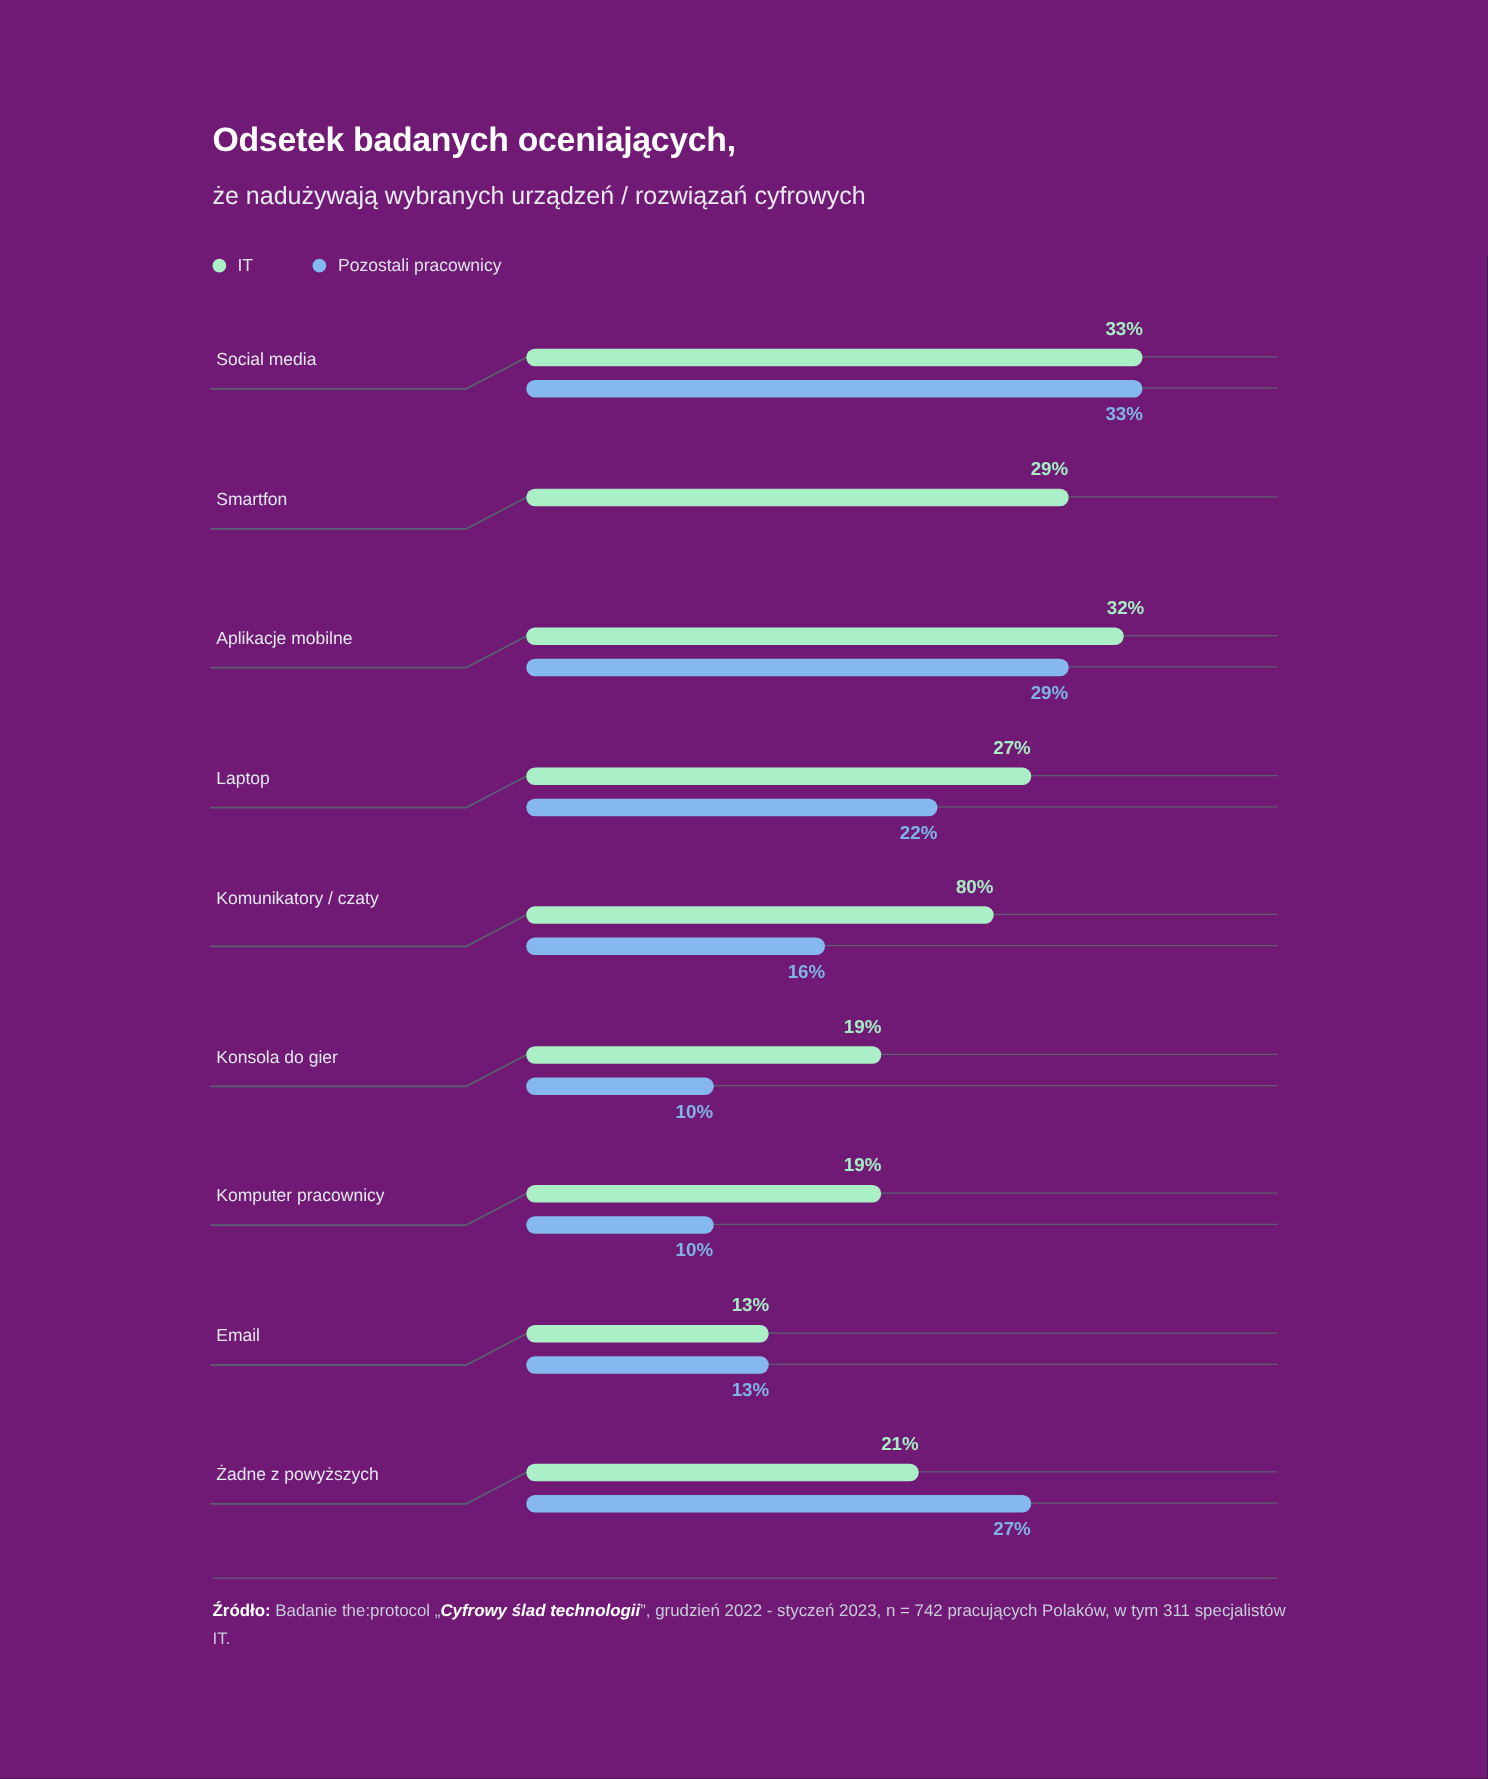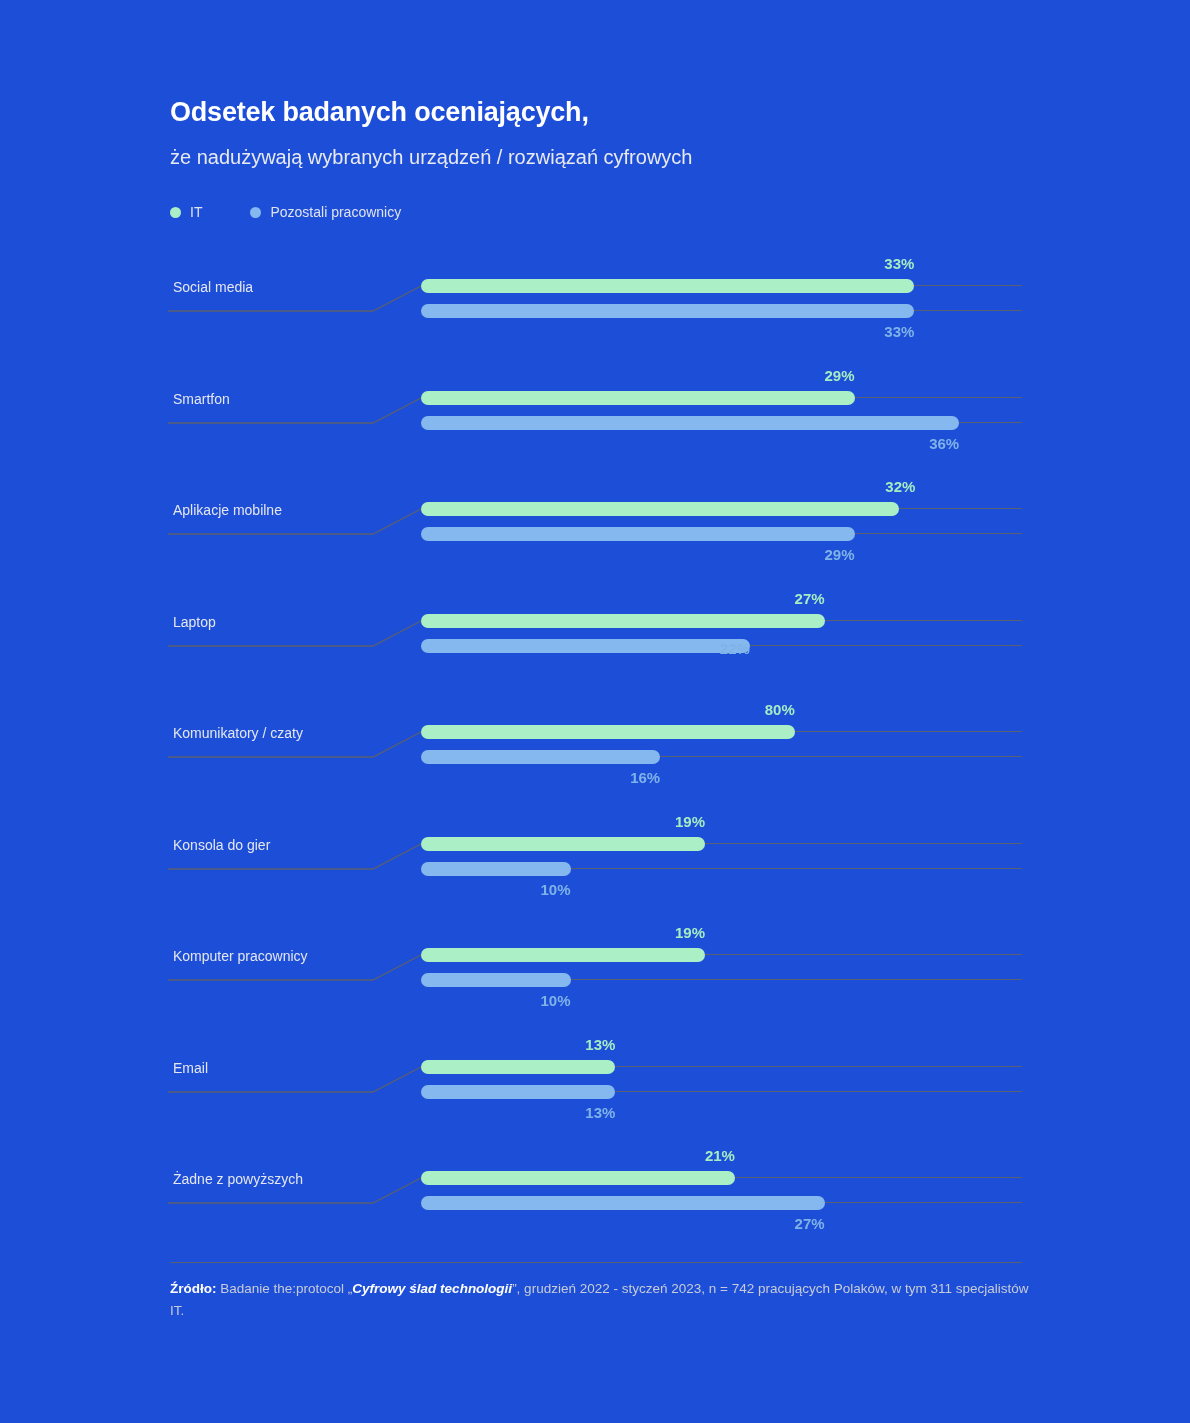--- a/index.html
+++ b/index.html
@@ -10,21 +10,21 @@
     height: 1423px;
     background: #141a2a;
     font-family: "Liberation Sans", sans-serif;
     -webkit-font-smoothing: antialiased;
   }
 
   .page {
     position: relative;
     width: 1190px;
     height: 1423px;
-    background: #1d4ed8;
+    background: #701a75;
     overflow: hidden;
   }
 
   
   .header { position: absolute; left: 170px; top: 96px; width: 900px; }
 
   .title {
     font-size: 27px;
     font-weight: bold;
     color: #ffffff;
@@ -174,25 +174,20 @@
       <div class="group" style="top: 373.5px;">
         <div class="cat-label" style="top: 17px;">Smartfon</div>
         <svg class="connector" width="1190" height="112">
           <path d="M 168 49 L 373 49 L 421 24" stroke="#5a6070" stroke-width="1.4" fill="none"></path>
         </svg>
         <div class="bar-row" style="top: 17px; width: 601px;">
           <div class="track" style="width: 601px;"></div>
           <div class="bar it" style="width: 433.55px;"></div>
           <div class="val it" style="left: 433.55px; top: -24px;">29%</div>
         </div>
-        <div class="bar-row" style="top: 42px; width: 601px;">
-          <div class="track" style="width: 601px;"></div>
-          <div class="bar other" style="width: 538.2px;"></div>
-          <div class="val other" style="left: 538.2px; top: 19px;">36%</div>
-        </div>
       </div>
       <div class="group" style="top: 485px;">
         <div class="cat-label" style="top: 17px;">Aplikacje mobilne</div>
         <svg class="connector" width="1190" height="112">
           <path d="M 168 49 L 373 49 L 421 24" stroke="#5a6070" stroke-width="1.4" fill="none"></path>
         </svg>
         <div class="bar-row" style="top: 17px; width: 601px;">
           <div class="track" style="width: 601px;"></div>
           <div class="bar it" style="width: 478.4px;"></div>
           <div class="val it" style="left: 478.4px; top: -24px; margin-left: 16px;">32%</div>
@@ -209,25 +204,25 @@
           <path d="M 168 49 L 373 49 L 421 24" stroke="#5a6070" stroke-width="1.4" fill="none"></path>
         </svg>
         <div class="bar-row" style="top: 17px; width: 601px;">
           <div class="track" style="width: 601px;"></div>
           <div class="bar it" style="width: 403.65px;"></div>
           <div class="val it" style="left: 403.65px; top: -24px;">27%</div>
         </div>
         <div class="bar-row" style="top: 42px; width: 601px;">
           <div class="track" style="width: 601px;"></div>
           <div class="bar other" style="width: 328.9px;"></div>
-          <div class="val other" style="left: 328.9px; top: 1px;">22%</div>
+          <div class="val other" style="left: 328.9px; top: 19px;">22%</div>
         </div>
       </div>
       <div class="group" style="top: 708px;">
-        <div class="cat-label" style="top: 17px; text-align: right;">Komunikatory / czaty</div>
+        <div class="cat-label" style="top: 2px; text-align: right;">Komunikatory / czaty</div>
         <svg class="connector" width="1190" height="112">
           <path d="M 168 49 L 373 49 L 421 24" stroke="#5a6070" stroke-width="1.4" fill="none"></path>
         </svg>
         <div class="bar-row" style="top: 17px; width: 601px;">
           <div class="track" style="width: 601px;"></div>
           <div class="bar it" style="width: 373.75px;"></div>
           <div class="val it" style="left: 373.75px; top: -24px;">80%</div>
         </div>
         <div class="bar-row" style="top: 42px; width: 601px;">
           <div class="track" style="width: 601px;"></div>

